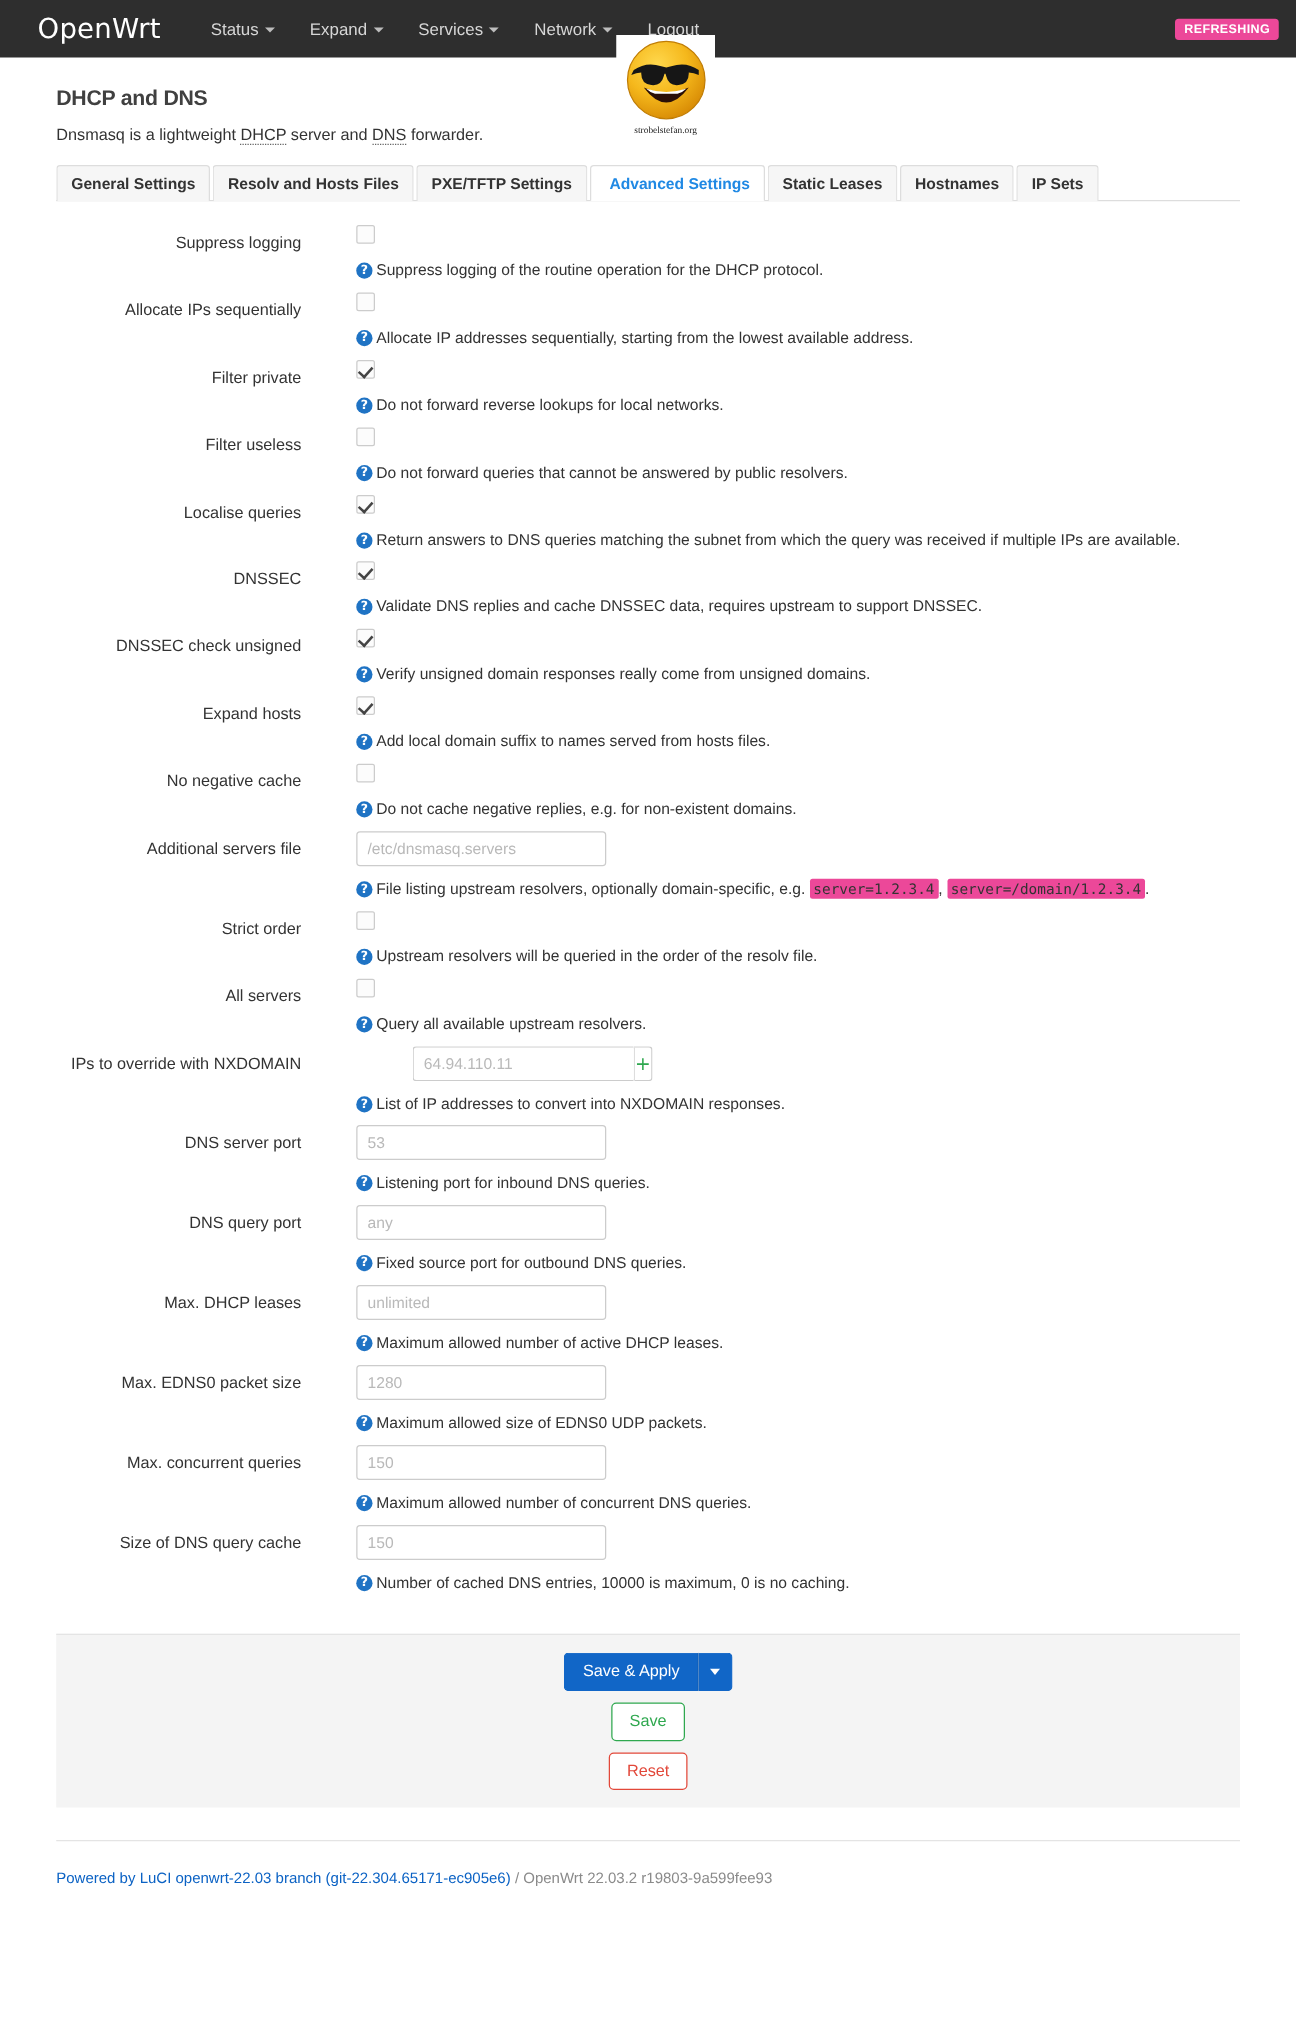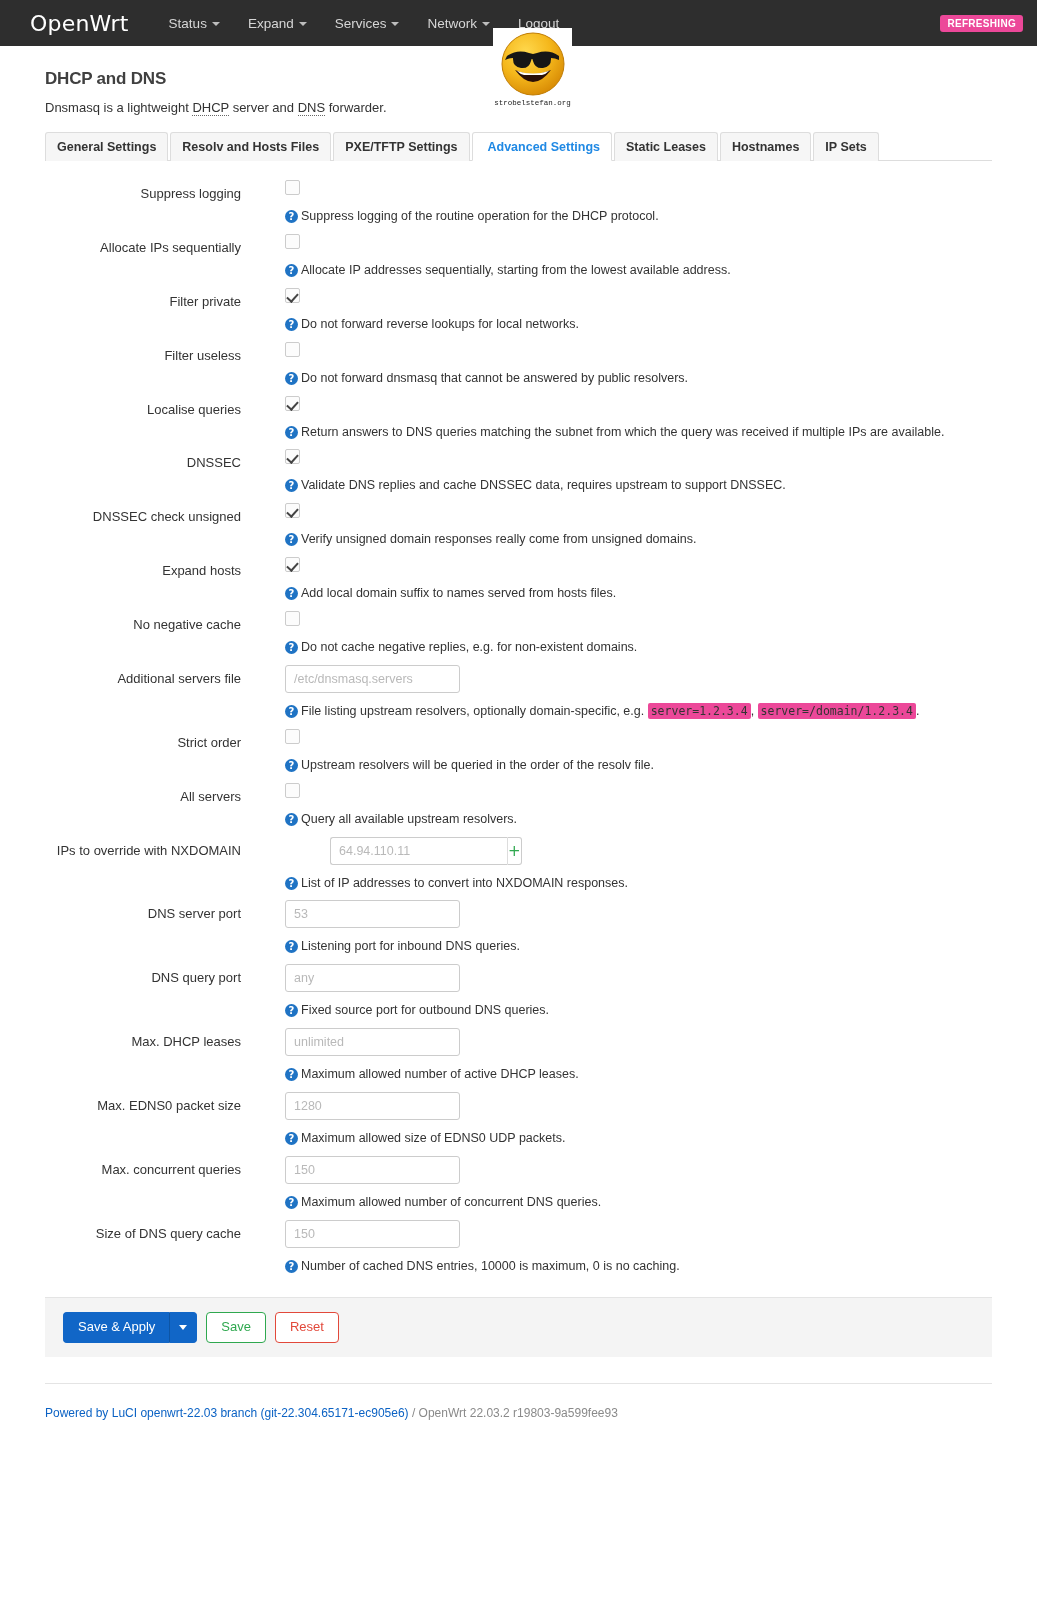--- a/index.html
+++ b/index.html
@@ -70,21 +70,21 @@
   .smiley {
     width: 68px; height: 68px;
     margin: 2px auto 0;
     position: relative;
   }
   .smiley-svg { display:block; width:68px; height:68px; }
   .logo-caption {
     font-size: 7.5px;
     color: #222;
     margin-top: 1px;
-    font-family: Liberation Mono, monospace;
+    font-family: Liberation Serif, serif;
   }
 
   
   .wrap { padding: 0 45px; }
   h1.page-title {
     font-size: 17px;
     font-weight: bold;
     color: #404040;
     margin: 23px 0 0 0;
     letter-spacing: -.2px;
@@ -196,21 +196,21 @@
   .hint-text { flex: 1; }
   code.inline {
     background: #ec4899;
     font-family: "DejaVu Sans Mono", monospace;
     font-size: 11.5px;
     padding: 1px 3px;
     border-radius: 2px;
     white-space: nowrap;
   }
   input.text {
-    width: 175px;
+    width: 200px;
     height: 28px;
     border: 1px solid #ccc;
     border-radius: 3px;
     padding: 0 8px;
     font-size: 12.5px;
     color: #333;
     background: #fff;
     font-family: "Liberation Sans", sans-serif;
     outline: none;
   }
@@ -235,27 +235,29 @@
     color: #2fa84f;
     font-size: 15px;
     line-height: 26px;
     text-align: center;
     cursor: pointer;
     font-family: "DejaVu Sans", sans-serif;
   }
 
   
   .actions {
-    margin-top: 22px;
+    margin-top: 32px;
     background: #f4f4f4;
     border-top: 1px solid #e4e4e4;
     padding: 14px 18px;
     display: flex;
+    justify-content: flex-end;
     align-items: center;
     gap: 9px;
+    flex-direction: column;
   }
   .btn {
     font-size: 13px;
     border-radius: 4px;
     padding: 7px 14px;
     cursor: pointer;
     font-family: "Liberation Sans", sans-serif;
     line-height: 1.15;
     background: #fff;
   }
@@ -380,21 +382,21 @@
         <div class="label-col">Filter private</div>
         <div class="field-col"><span class="chk checked"></span><div class="hint">
             <span class="qmark">?</span>
             <span class="hint-text">Do not forward reverse lookups for local networks.</span>
           </div></div>
       </div>
       <div class="row">
         <div class="label-col">Filter useless</div>
         <div class="field-col"><span class="chk"></span><div class="hint">
             <span class="qmark">?</span>
-            <span class="hint-text">Do not forward dnsmasq that cannot be answered by public resolvers.</span>
+            <span class="hint-text">Do not forward queries that cannot be answered by public resolvers.</span>
           </div></div>
       </div>
       <div class="row">
         <div class="label-col">Localise queries</div>
         <div class="field-col"><span class="chk checked"></span><div class="hint">
             <span class="qmark">?</span>
             <span class="hint-text">Return answers to DNS queries matching the subnet from which the query was received if multiple IPs are available.</span>
           </div></div>
       </div>
       <div class="row">

